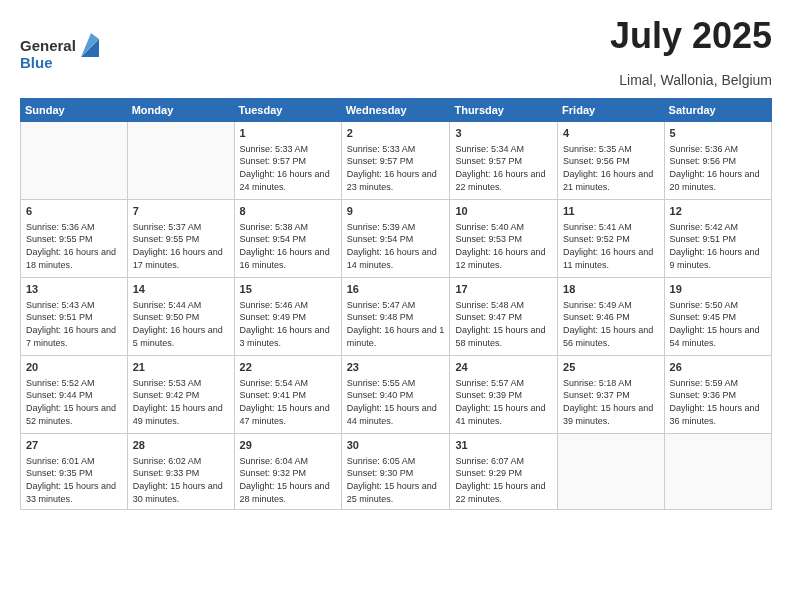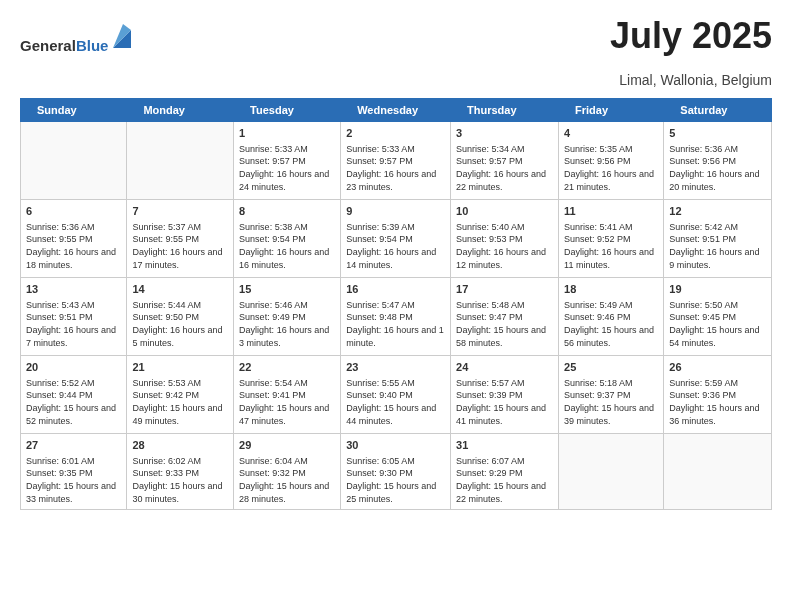--- a/index.html
+++ b/index.html
@@ -21,21 +21,21 @@
       justify-content: space-between;
       align-items: flex-start;
       margin-bottom: 10px;
     }
     .logo {
       display: flex;
       align-items: center;
     }
     .logo-text {
       display: flex;
-      flex-direction: row;
+      flex-direction: column;
       font-size: 15px;
       font-weight: bold;
       line-height: 1.1;
       margin-top: 20px;
     }
     .logo-general { color: #333; }
     .logo-blue { color: #2a6db5; }
     .logo-icon {
       width: 20px;
       height: 28px;
@@ -60,21 +60,21 @@
     }
     .calendar {
       width: 100%;
       border-collapse: collapse;
       font-size: 9.5px;
     }
     .calendar th {
       background: #2a6db5;
       color: #fff;
       text-align: left;
-      padding: 5px 16px;
+      padding: 5px 4px;
       font-size: 11px;
       font-weight: bold;
       border: 1px solid #2a6db5;
     }
     .calendar td {
       border: 1px solid #ccc;
       vertical-align: top;
       padding: 4px 5px;
       height: 78px;
       width: 113px;

